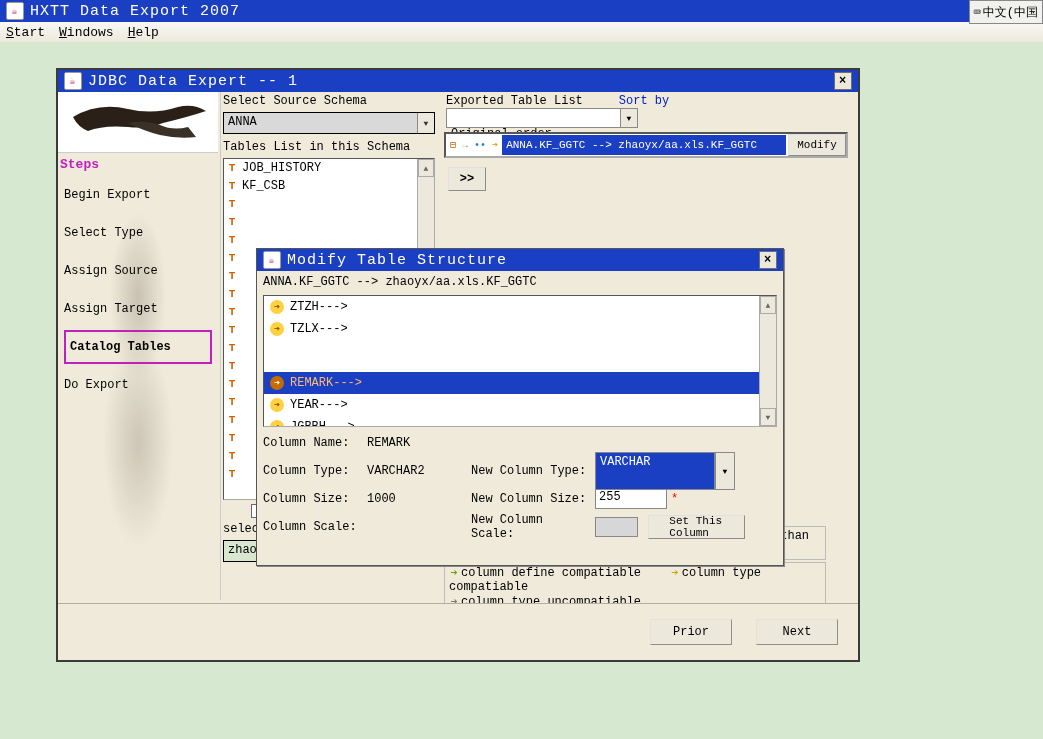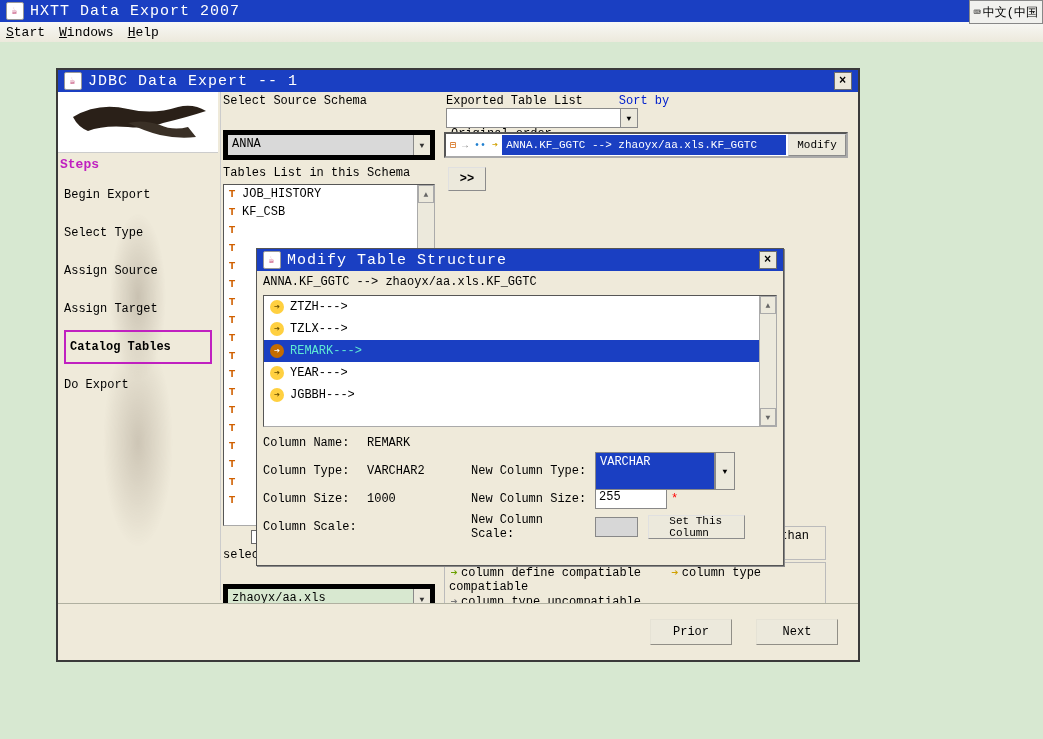--- a/index.html
+++ b/index.html
@@ -94,22 +94,22 @@
     font-weight:bold;
   }
 
   
   .schema-col {
     position:absolute; left:162px; top:0; width:220px; bottom:60px;
     border-left:1px solid #ccc;
   }
   .label { font-size:12px; padding:2px 4px 2px 2px;}
   .combo {
-    display:flex; border:5px solid #000000; background:#d9d9d9;
-    height:20px; margin:20px 6px 4px 2px;
+    display:flex; border:1px solid #000000; background:#d9d9d9;
+    height:20px; margin:2px 6px 4px 2px;
   }
   .combo-txt { flex:1; padding:2px 4px; background:#d9d9d9; }
   .combo-btn {
     width:16px; display:flex; align-items:center; justify-content:center;
     background:#ece9dc; border-left:1px solid #8a8a8a;
   }
   .combo-btn::after { content:"▼"; font-size:8px; color:#333;}
   .tables-list {
     border:1px inset #aaa; background:#fff; height:340px;
     margin:2px 6px 2px 2px; overflow:hidden; position:relative;
@@ -203,21 +203,21 @@
   .dlg-title .close-box { margin-left:auto; width:16px; height:16px; background:#ece9dc; border:1px solid #6e6e6e; display:flex; align-items:center; justify-content:center; color:#000; font-weight:bold; font-size:12px;}
   .dlg-sub { padding:4px 6px; font-size:12px;}
   .col-list {
     margin:2px 6px; border:1px inset #aaa; background:#fff;
     height:130px; overflow:hidden; position:relative;
   }
   .col-row {
     display:flex; align-items:center; height:22px; padding:0 6px;
     font-size:12px;
   }
-  .col-row.selected { background:#1a3fc2; color:#5eead4;}
+  .col-row.selected { background:#1a3fc2; color:#fdba74;margin-top:32px;}
   .arrow-ico {
     width:14px; height:14px; border-radius:50%;
     display:inline-flex; align-items:center; justify-content:center;
     margin-right:6px; font-size:10px;
   }
   .arrow-ico.g{ background:#ffd040; color:#6a5000;}
   .arrow-ico.s{ background:#c46c00; color:#fff;}
   .arrow-ico::after{ content:"➔"; }
   .col-list .scroll-vert{border-left:1px solid #aaa;}
   .form-area {

